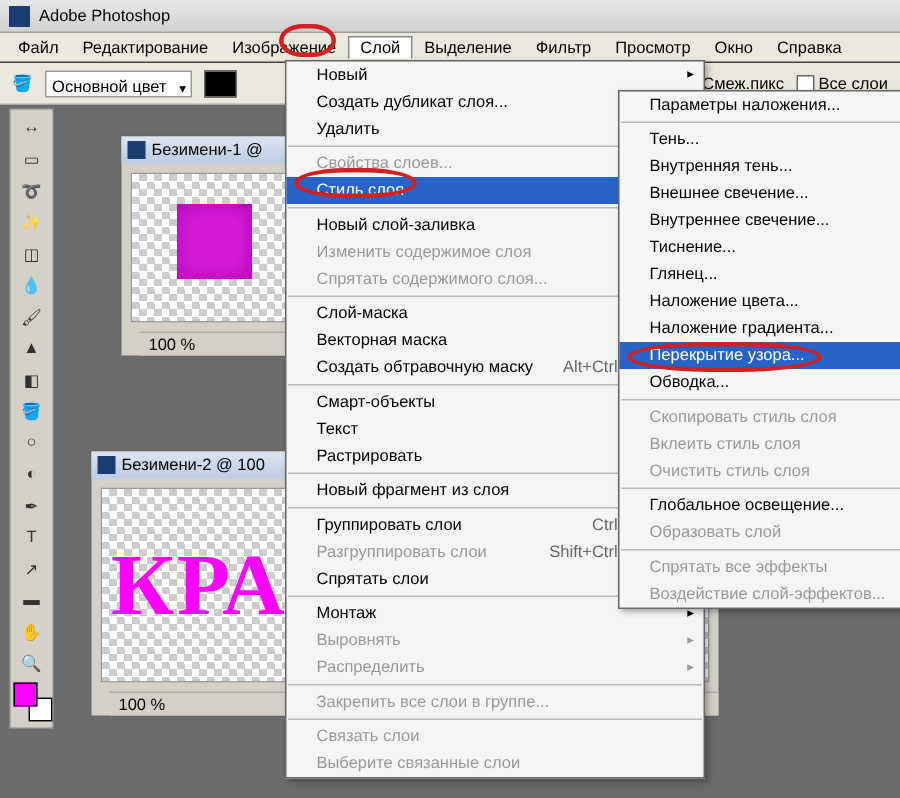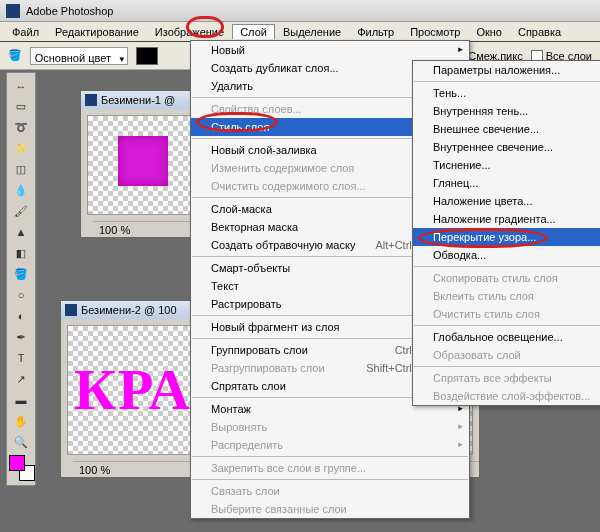--- a/index.html
+++ b/index.html
@@ -158,21 +158,21 @@
       <span>Стиль слоя</span>
     </div>
     <div class="sep"></div>
     <div class="mi sub">
       <span>Новый слой-заливка</span>
     </div>
     <div class="mi sub disabled">
       <span>Изменить содержимое слоя</span>
     </div>
     <div class="mi disabled">
-      <span>Очистить содержимого слоя...</span>
+      <span>Спрятать содержимого слоя...</span>
     </div>
     <div class="sep"></div>
     <div class="mi sub">
       <span>Слой-маска</span>
     </div>
     <div class="mi sub">
       <span>Векторная маска</span>
     </div>
     <div class="mi">
       <span>Создать обтравочную маску</span>

